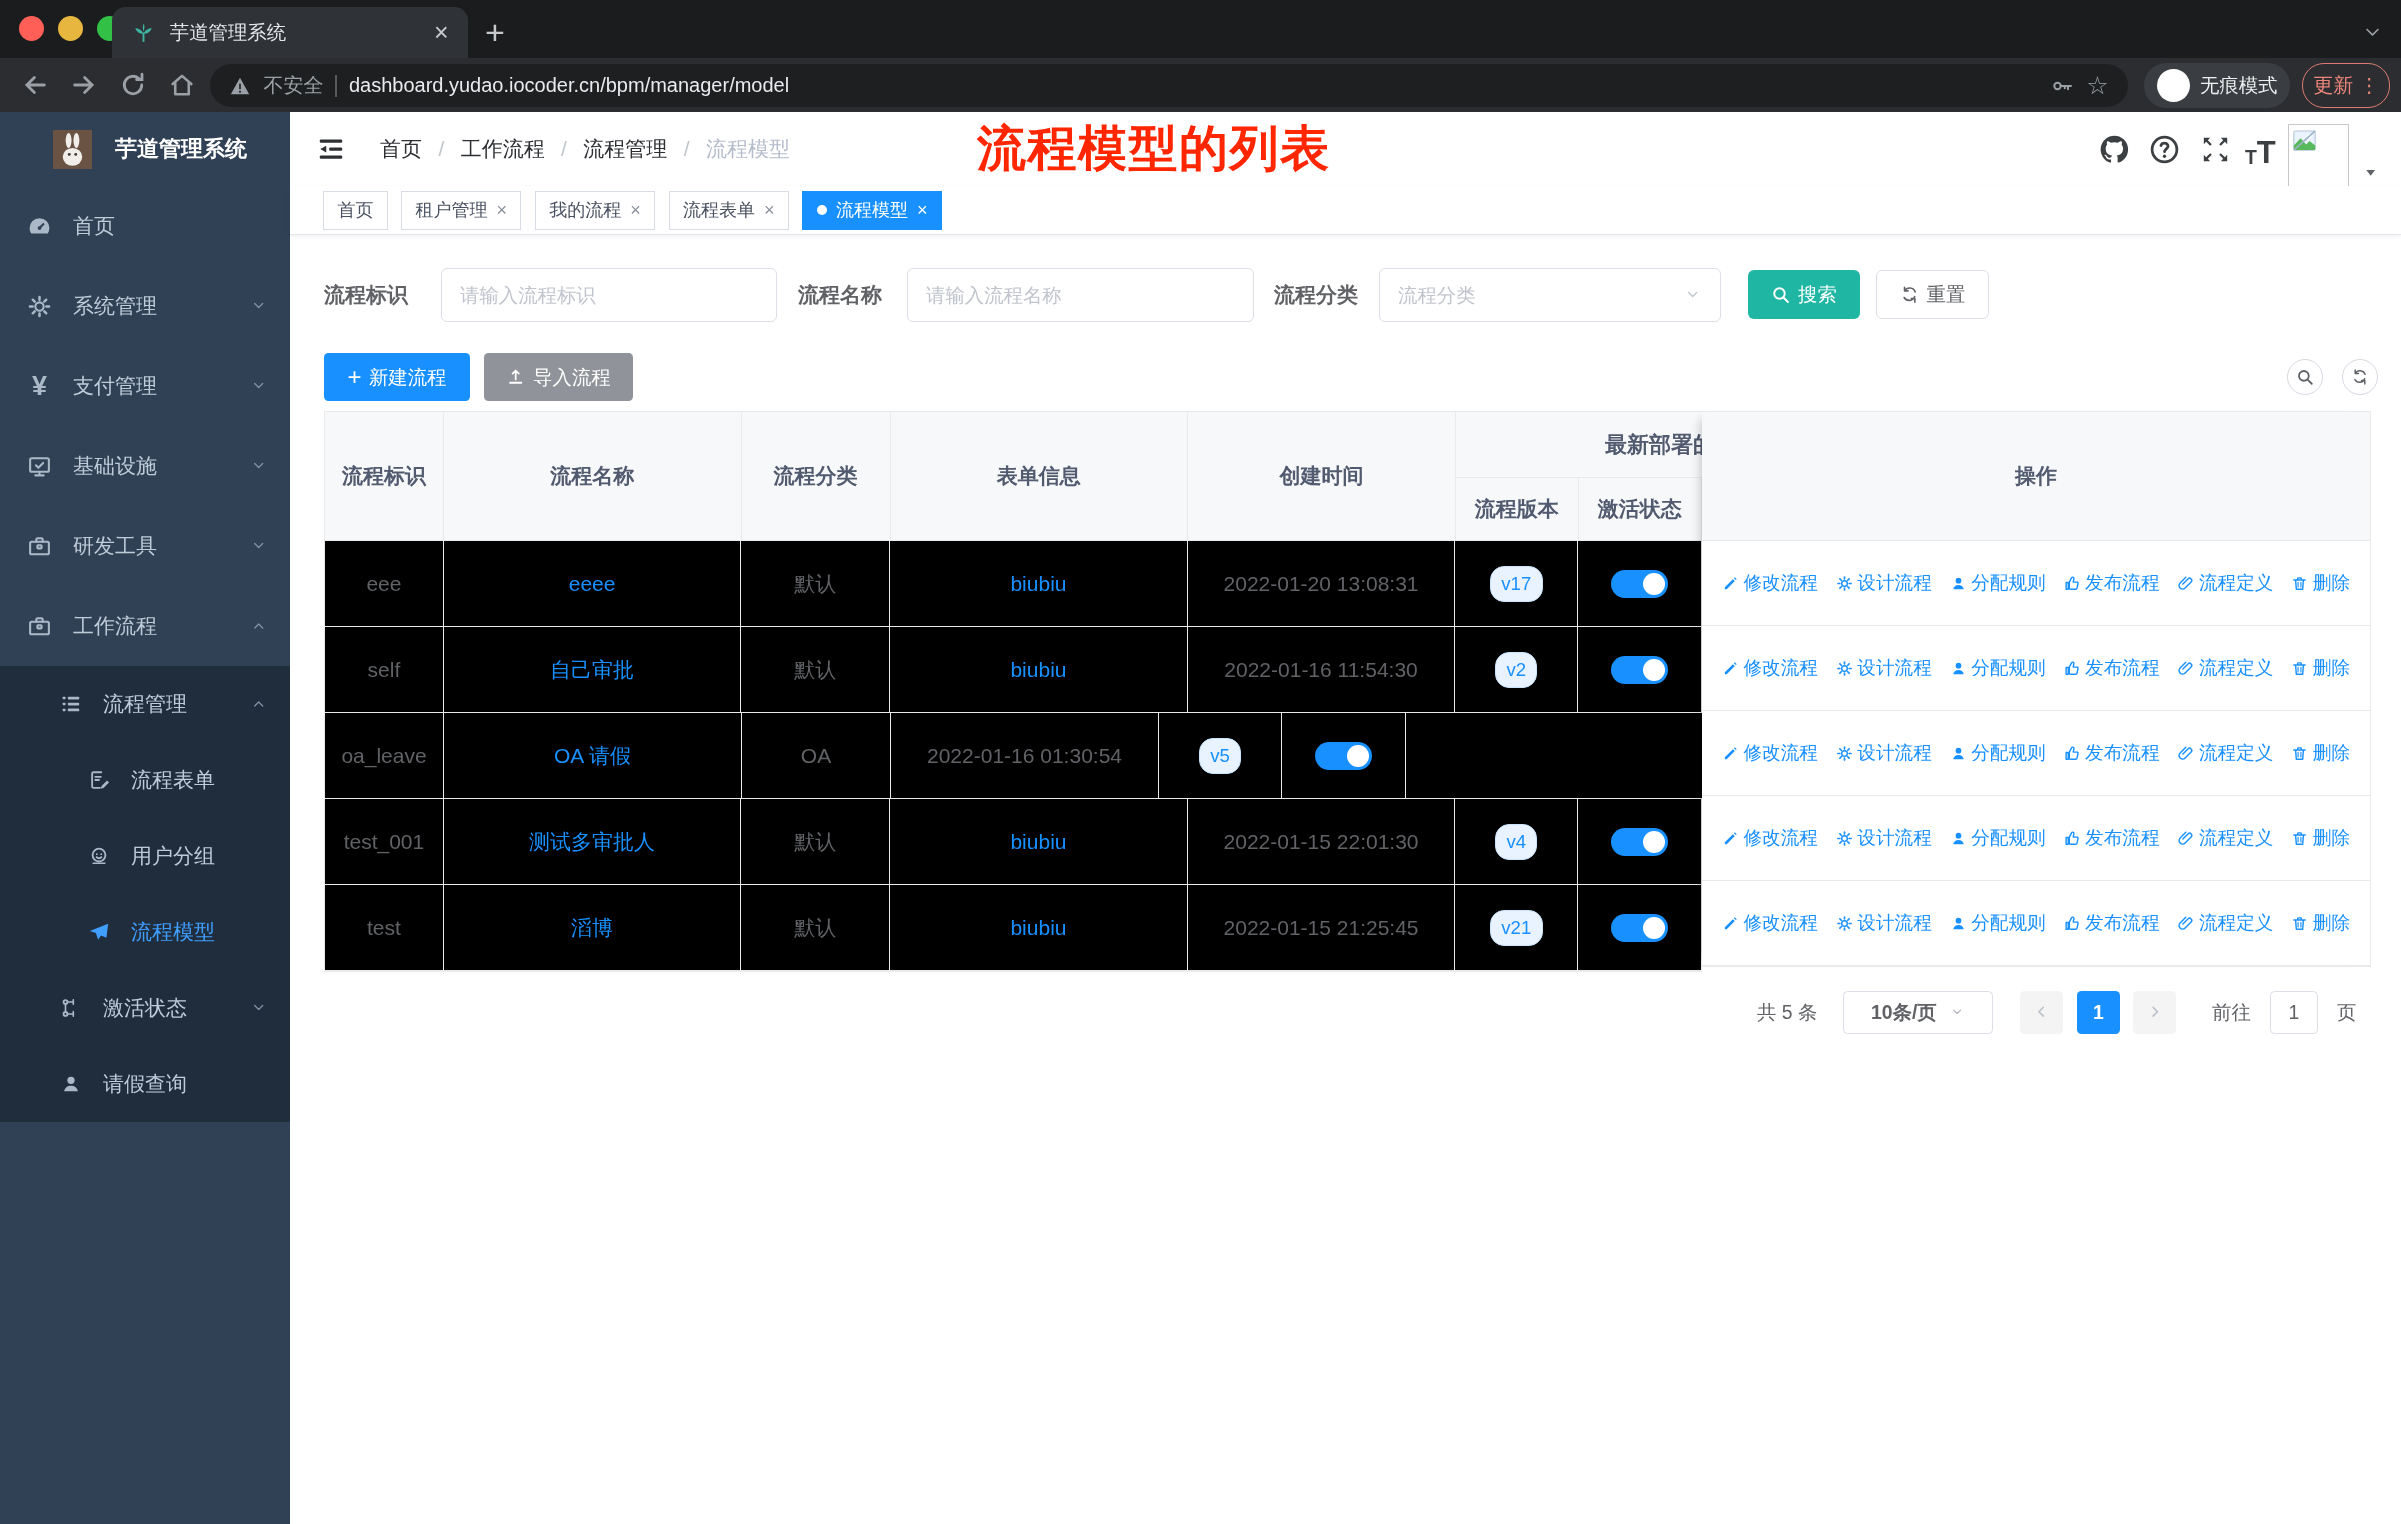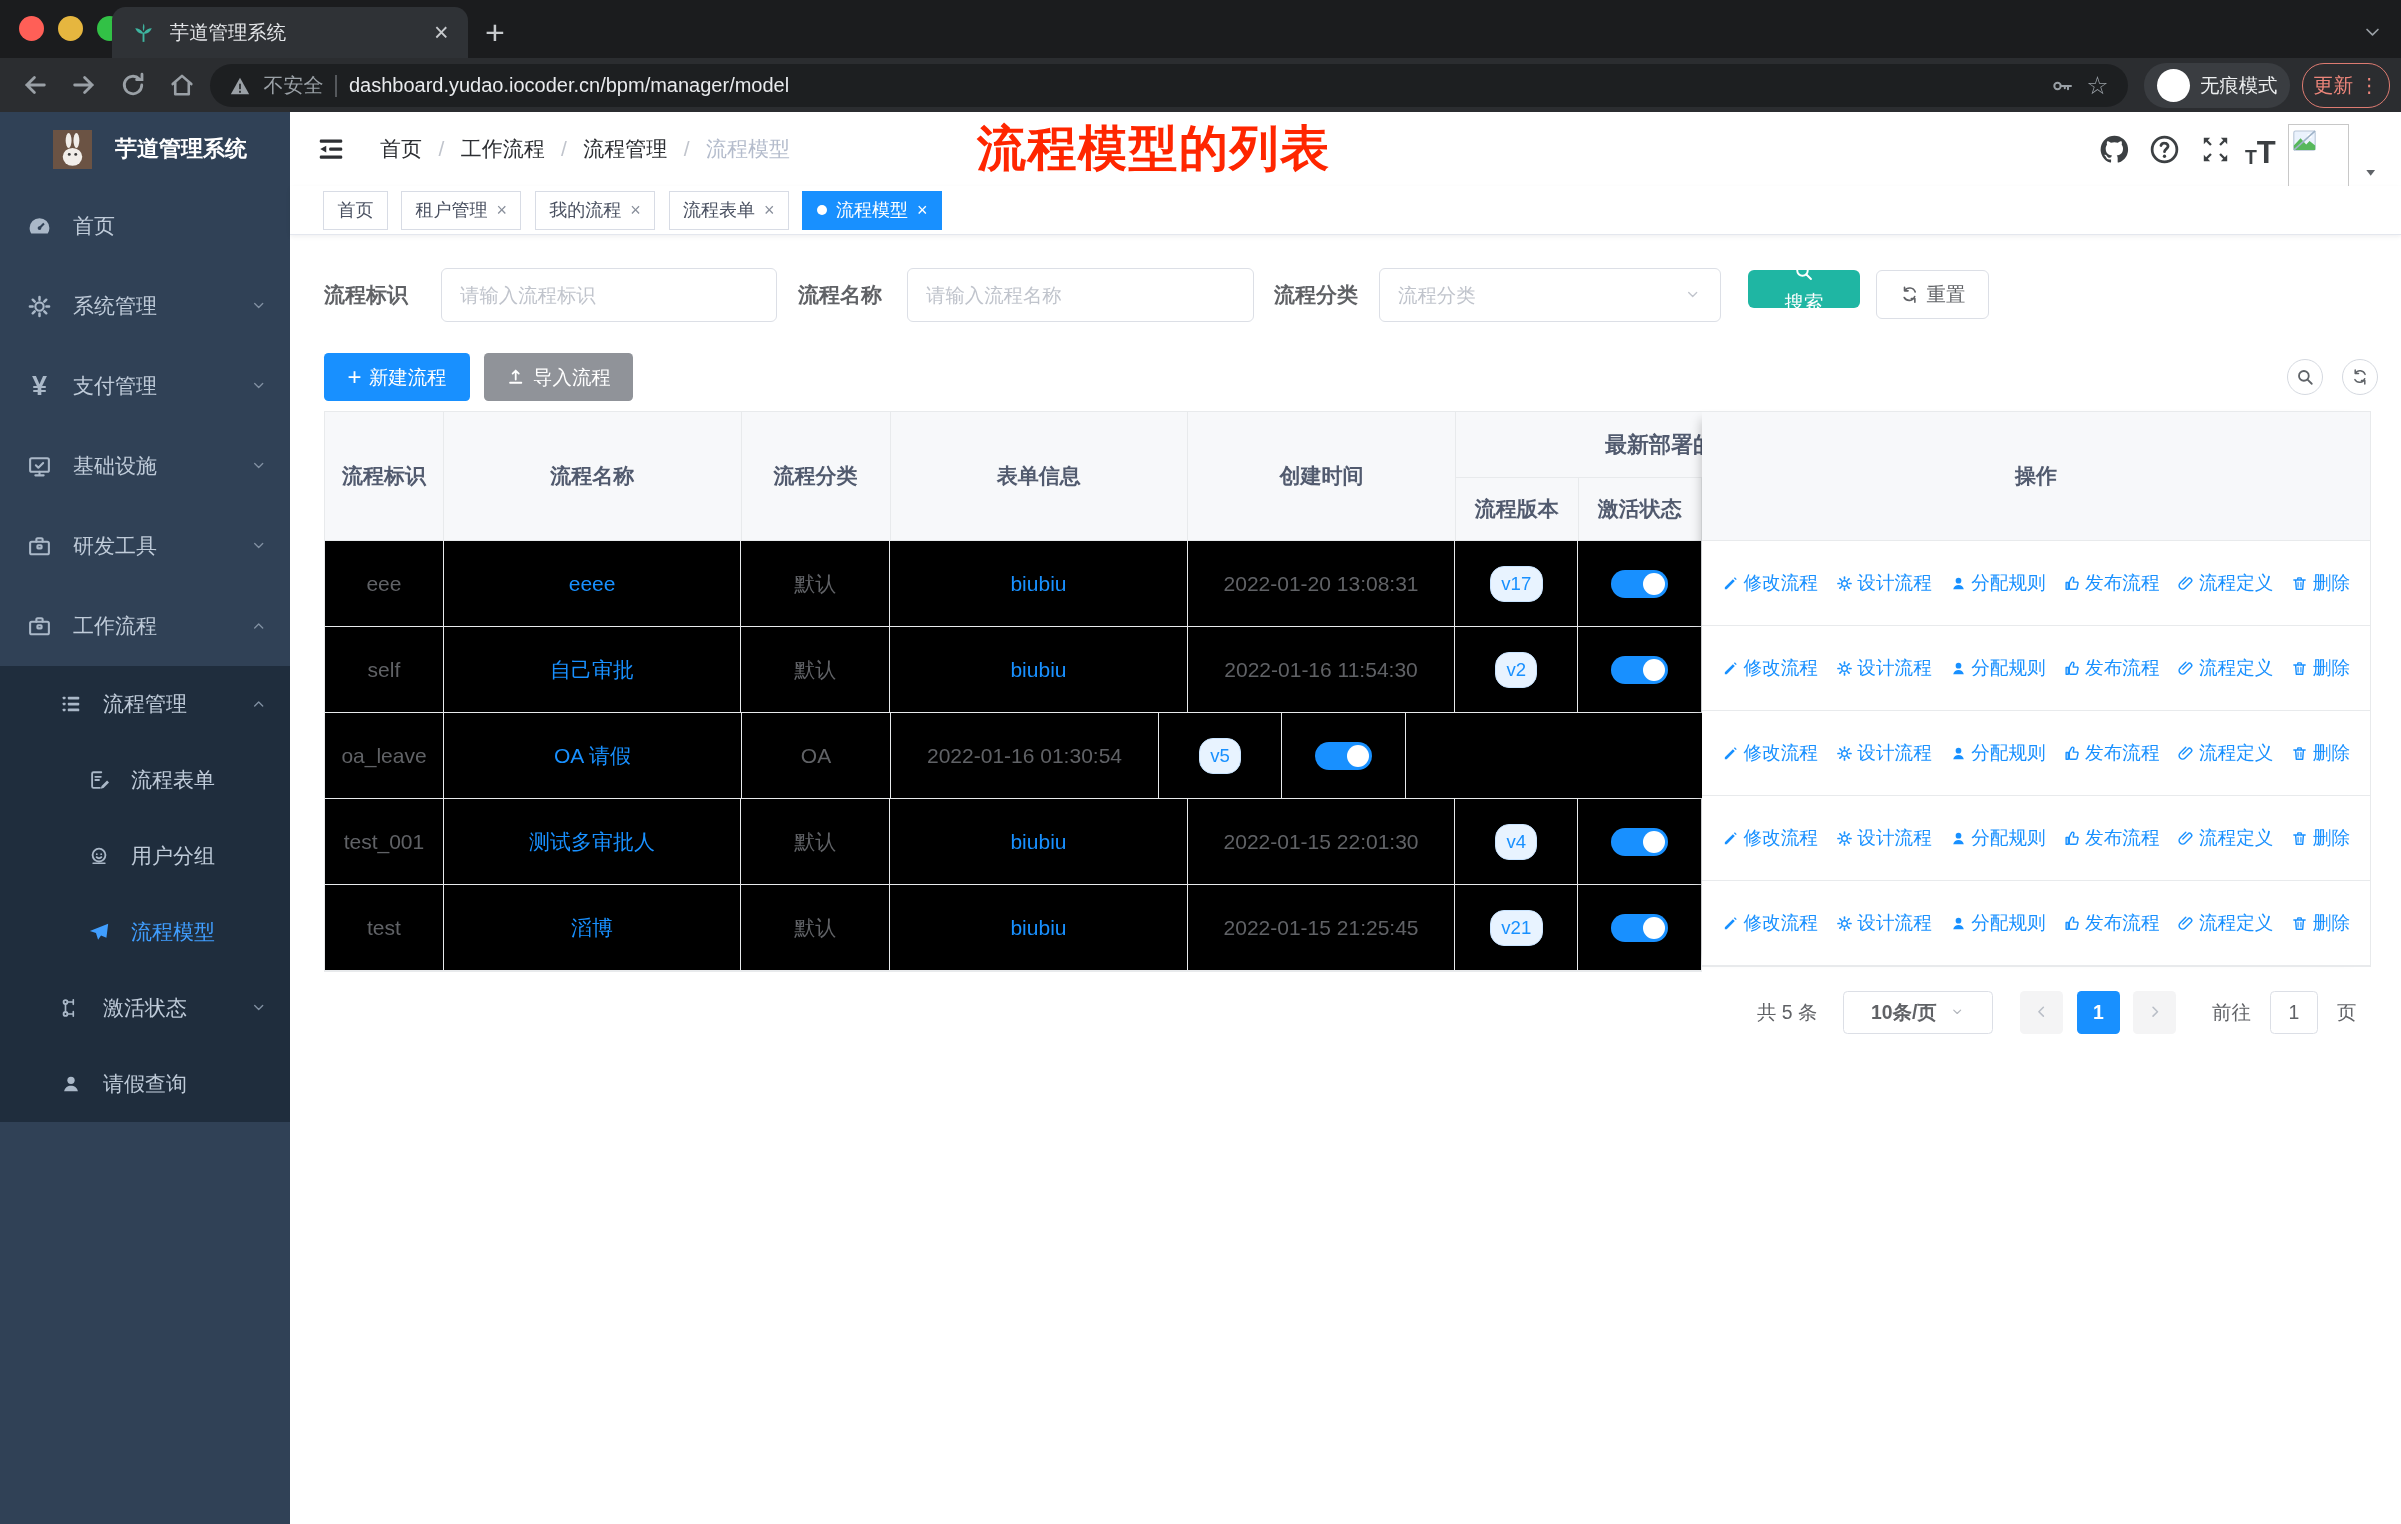--- a/index.html
+++ b/index.html
@@ -77,22 +77,22 @@
   .tag.active{background:var(--blue);border-color:var(--blue);color:#fff;}
   .tag.active .x{color:#fff;}
   .tag .dot{width:10.4px;height:10.4px;border-radius:50%;background:#fff;}
   
   .flabel{position:absolute;top:268px;height:54px;line-height:54px;font-size:21px;font-weight:bold;color:#606266;}
   .finput{position:absolute;top:268px;height:54px;border:0.7px solid #dcdfe6;border-radius:6px;background:#fff;
           font-size:19.4px;color:#606266;padding:0 18px;font-family:inherit;}
   .finput::placeholder{color:#c0c4cc;}
   #cat-select{display:flex;align-items:center;justify-content:space-between;color:#c0c4cc;cursor:pointer;}
   #cat-select .chev{width:19.4px;height:12px;color:#c0c4cc;}
-  #search-btn{left:1748px;top:270px;width:112px;height:38px;background:var(--teal);border-radius:6px;color:#fff;
-              font-size:19.4px;display:flex;align-items:center;justify-content:center;gap:7.4px;position:absolute;cursor:pointer;flex-direction:column;}
+  #search-btn{left:1748px;top:270px;width:112px;height:49px;background:var(--teal);border-radius:6px;color:#fff;
+              font-size:19.4px;display:flex;align-items:center;justify-content:center;gap:7.4px;position:absolute;cursor:pointer;}
   #reset-btn{left:1876px;top:270px;width:113px;height:49px;background:#fff;border:0.7px solid #dcdfe6;border-radius:6px;
              color:#606266;font-size:19.4px;display:flex;align-items:center;justify-content:center;gap:7.4px;position:absolute;cursor:pointer;}
   #search-btn .ic,#reset-btn .ic{width:19.4px;height:19.4px;}
   
   #create-btn{left:324px;top:353px;width:146px;height:48px;background:var(--blue);border-radius:4.5px;color:#fff;
               font-size:19.4px;display:flex;align-items:center;justify-content:center;gap:7.4px;position:absolute;cursor:pointer;}
   #import-btn{left:484px;top:353px;width:149px;height:48px;background:#909399;border-radius:4.5px;color:#fff;
               font-size:19.4px;display:flex;align-items:center;justify-content:center;gap:7.4px;position:absolute;cursor:pointer;}
   .circle-btn{position:absolute;top:359px;width:36px;height:36px;border:1.5px solid #d5d9e0;border-radius:50%;
               background:#fff;color:#5f6368;display:flex;align-items:center;justify-content:center;cursor:pointer;}

